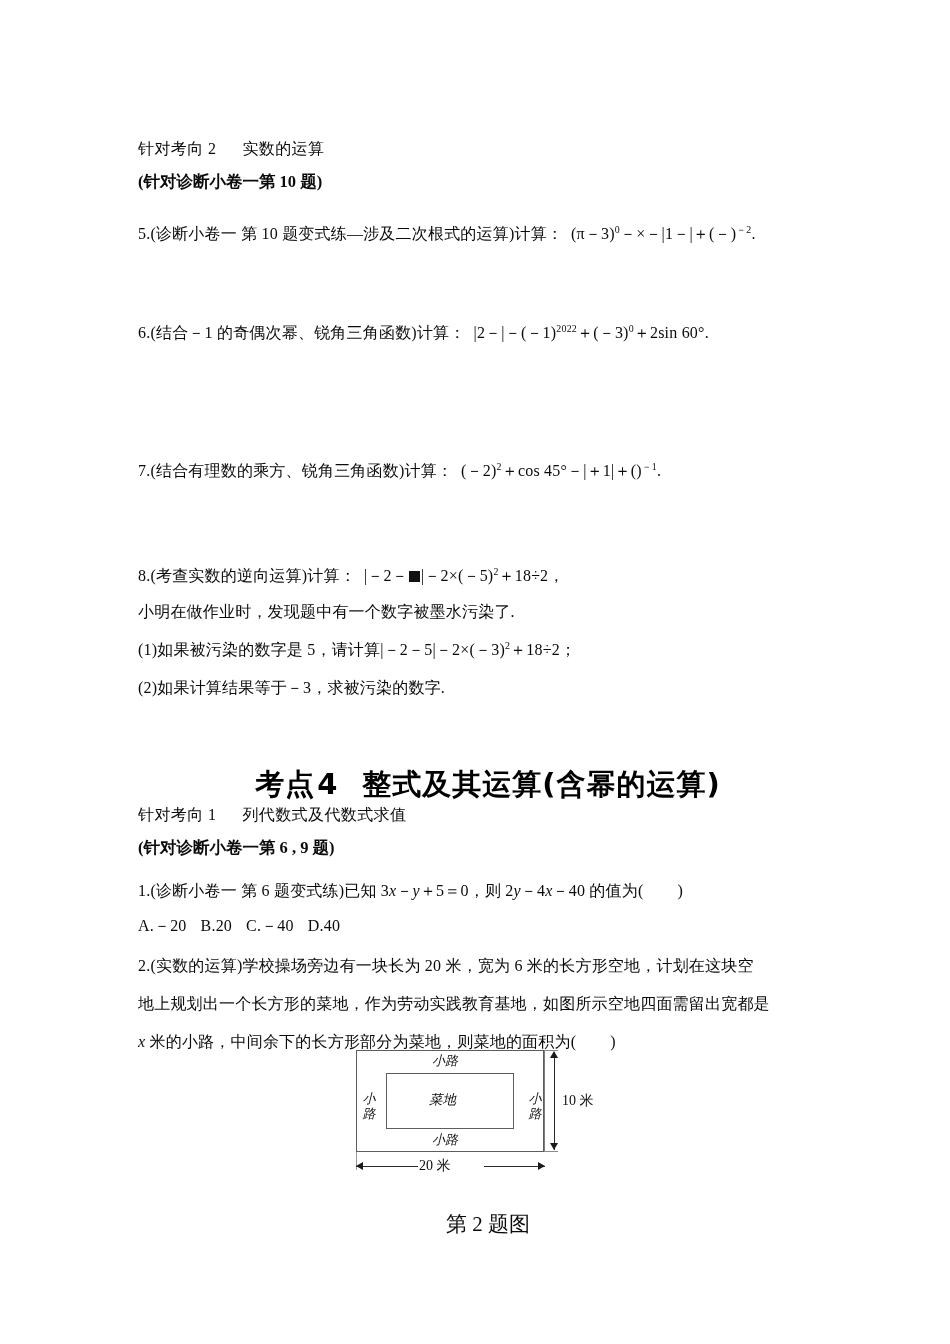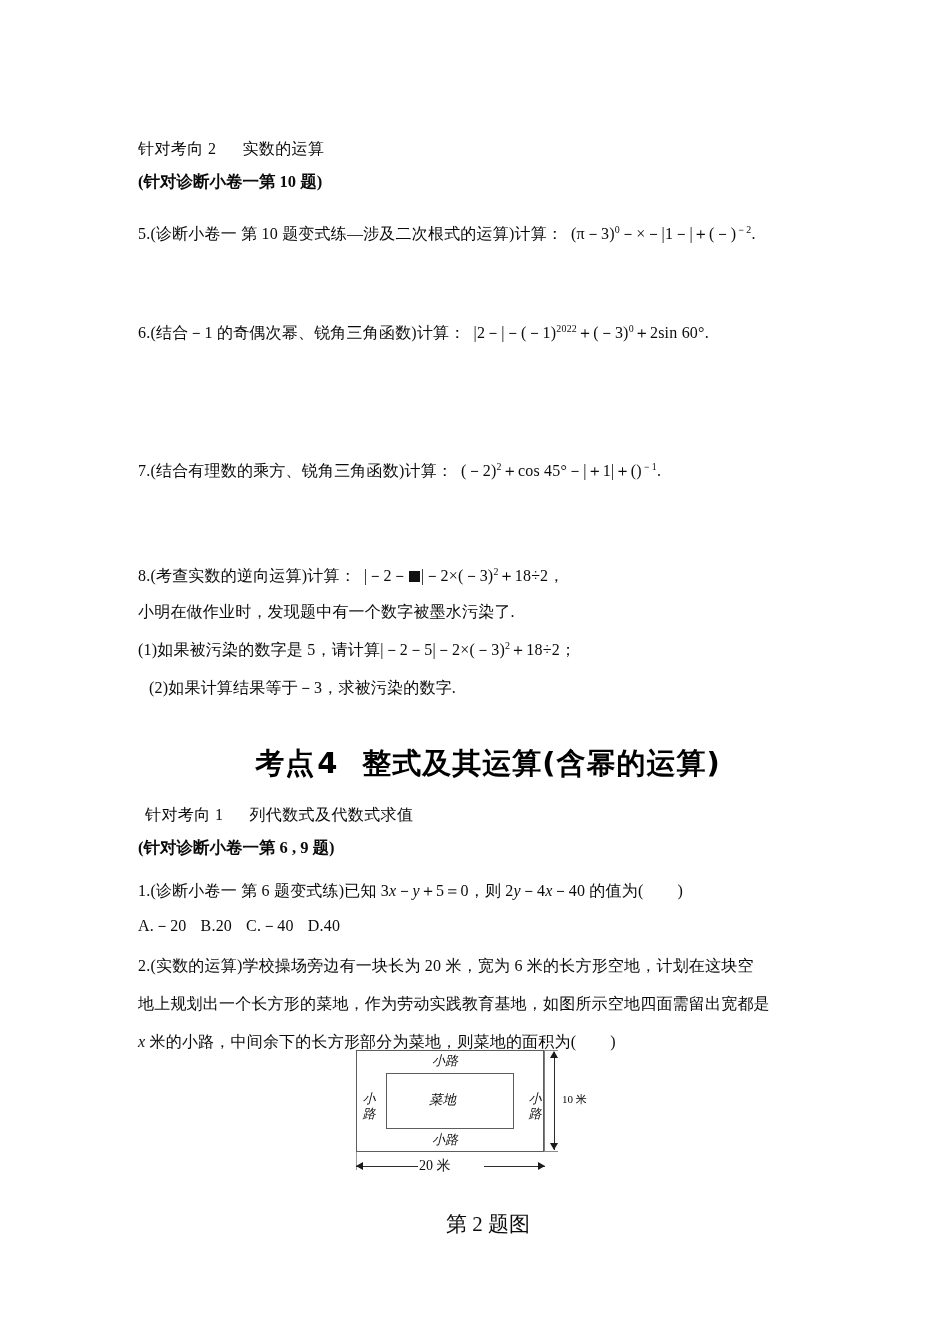--- a/index.html
+++ b/index.html
@@ -52,20 +52,21 @@
   .section-title {
     position: absolute;
     left: 0;
     width: 700px;
     text-align: center;
     font-family: "DejaVu Sans", "Liberation Sans", sans-serif;
     font-weight: bold;
     font-size: 29px;
     letter-spacing: 1px;
     color: #000;
+    margin-top: 21px;
   }
   .section-title .num { padding: 0 2px; }
   .section-title .gap { display: inline-block; width: 22px; }
 
   
   .mi { font-style: italic; font-family: "Liberation Serif", serif; }
   sup.exp { font-size: 0.62em; vertical-align: super; line-height: 0; }
   .blk {
     display: inline-block;
     width: 11px;
@@ -153,21 +154,21 @@
     width: 0; height: 0;
     border-left: 4px solid transparent;
     border-right: 4px solid transparent;
   }
   .arrow-up   { top: 7px;  border-bottom: 7px solid #1b1b1b; }
   .arrow-down { top: 99px; border-top: 7px solid #1b1b1b; }
   .dim-v-label {
     position: absolute;
     left: 224px;
     top: 48px;
-    font-size: 11px;
+    font-size: 14px;
     white-space: nowrap;
   }
   .fig-sep-v {
     position: absolute;
     left: 206px; top: 6px; width: 1px; height: 102px; background: #7d7d7d;
   }
   .dim-h-line-l {
     position: absolute; left: 18px; top: 122px; width: 62px; height: 1px; background: #2b2b2b;
   }
   .dim-h-line-r {
@@ -220,36 +221,36 @@
 
     <div class="abs line" style="top:302px;">
       <span>6.</span><span>(结合－1 的奇偶次幂、锐角三角函数)</span><span>计算：</span><span class="sp-s"></span><span>|2－|－(－1)</span><sup class="exp">2022</sup><span>＋(－3)</span><sup class="exp">0</sup><span>＋2sin 60°.</span>
     </div>
 
     <div class="abs line" style="top:440px;">
       <span>7.</span><span>(结合有理数的乘方、锐角三角函数)</span><span>计算：</span><span class="sp-s"></span><span>(－2)</span><sup class="exp">2</sup><span>＋cos 45°－|＋1|＋()</span><sup class="exp">－1</sup><span>.</span>
     </div>
 
     <div class="abs line" style="top:545px;">
-      <span>8.</span><span>(考查实数的逆向运算)</span><span>计算：</span><span class="sp-s"></span><span>|－2－</span><span class="blk"></span><span>|－2×(－3)</span><sup class="exp">2</sup><span>＋18÷2，</span>
+      <span>8.</span><span>(考查实数的逆向运算)</span><span>计算：</span><span class="sp-s"></span><span>|－2－</span><span class="blk"></span><span>|－2×(－5)</span><sup class="exp">2</sup><span>＋18÷2，</span>
     </div>
 
     <div class="abs line" style="top:581px;">小明在做作业时，发现题中有一个数字被墨水污染了.</div>
 
     <div class="abs line" style="top:619px;">
       <span>(1)如果被污染的数字是 5，请计算|－2－5|－2×(－3)</span><sup class="exp">2</sup><span>＋18÷2；</span>
     </div>
 
-    <div class="abs line" style="top:657px;margin-left:11px;">(2)如果计算结果等于－3，求被污染的数字.</div>
+    <div class="abs line" style="top:657px;">(2)如果计算结果等于－3，求被污染的数字.</div>
 
     <div class="section-title" style="top:728px;">
       <span>考点</span><span class="num">4</span><span class="gap"></span><span>整式及其运算(含幂的运算)</span>
     </div>
 
-    <div class="abs line subhead" style="top:784px;margin-left:7px;">
+    <div class="abs line subhead" style="top:784px;">
       <span>针对考向 1</span><span class="sp-l"></span><span>列代数式及代数式求值</span>
     </div>
 
     <div class="abs bold-center" style="top:821px;width:700px;">(针对诊断小卷一第 6 , 9 题)</div>
 
     <div class="abs line" style="top:860px;">
       <span>1.</span><span>(诊断小卷一  第 6 题变式练)</span><span>已知 3</span><span class="mi">x</span><span>－</span><span class="mi">y</span><span>＋5＝0，则 2</span><span class="mi">y</span><span>－4</span><span class="mi">x</span><span>－40 的值为(</span><span class="paren-gap"></span><span>)</span>
     </div>
 
     <div class="abs line" style="top:895px;">

